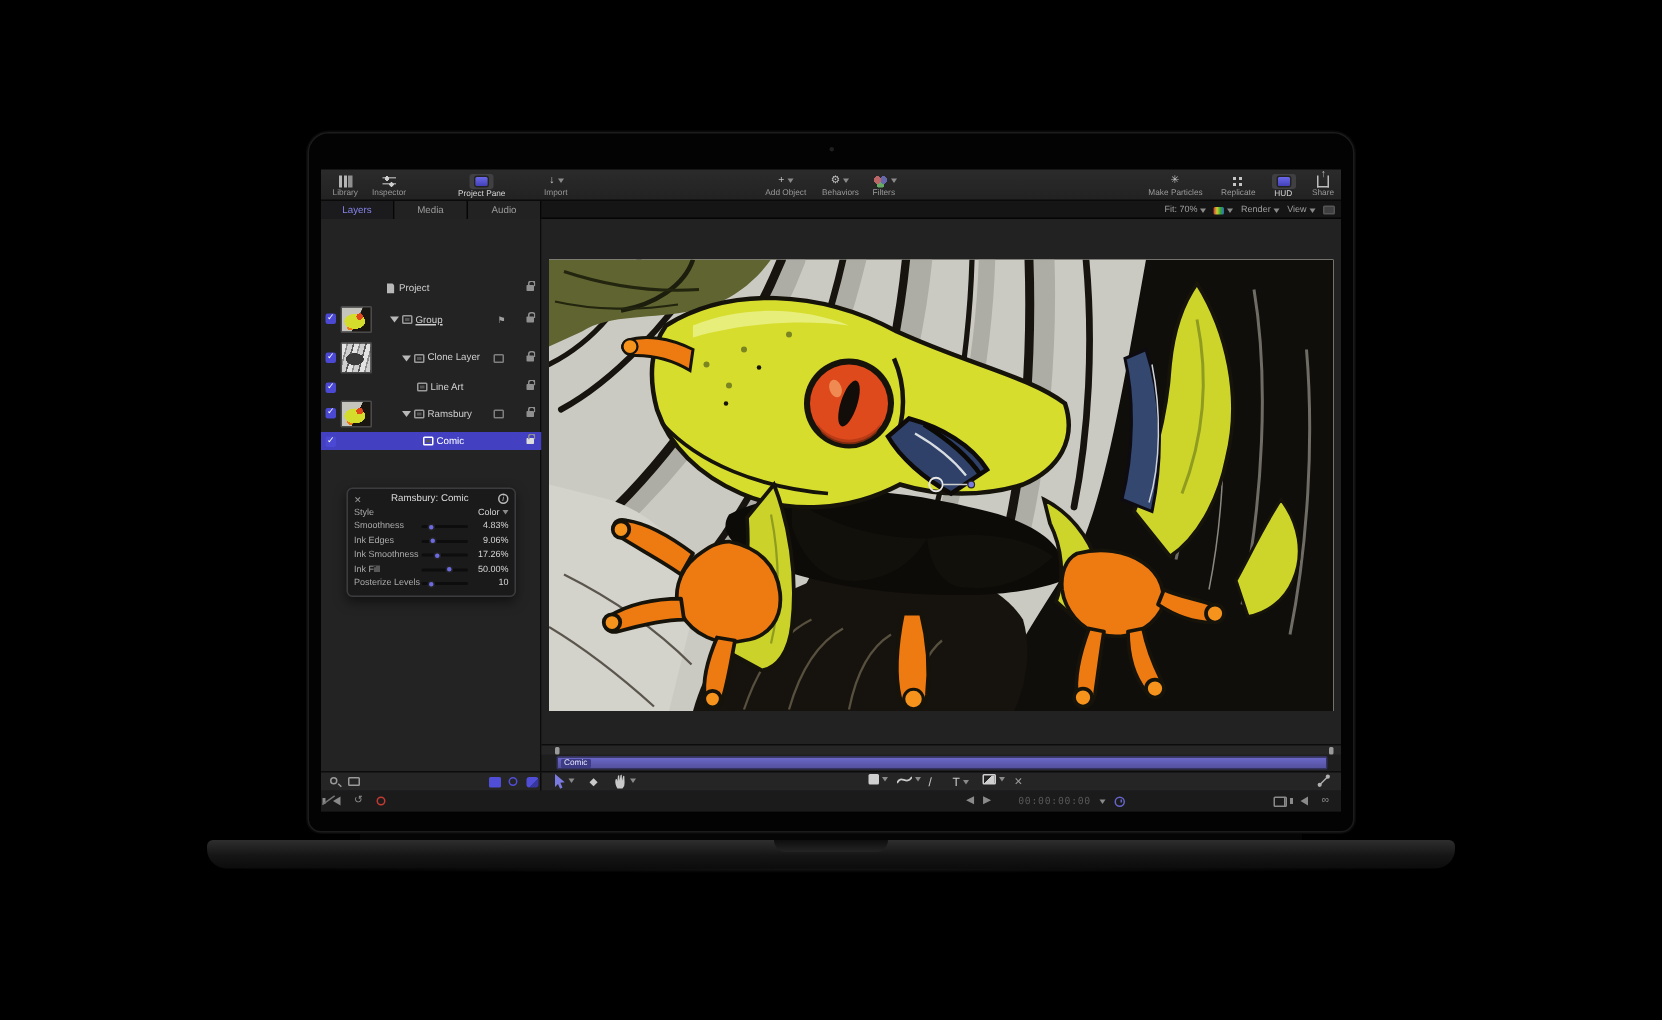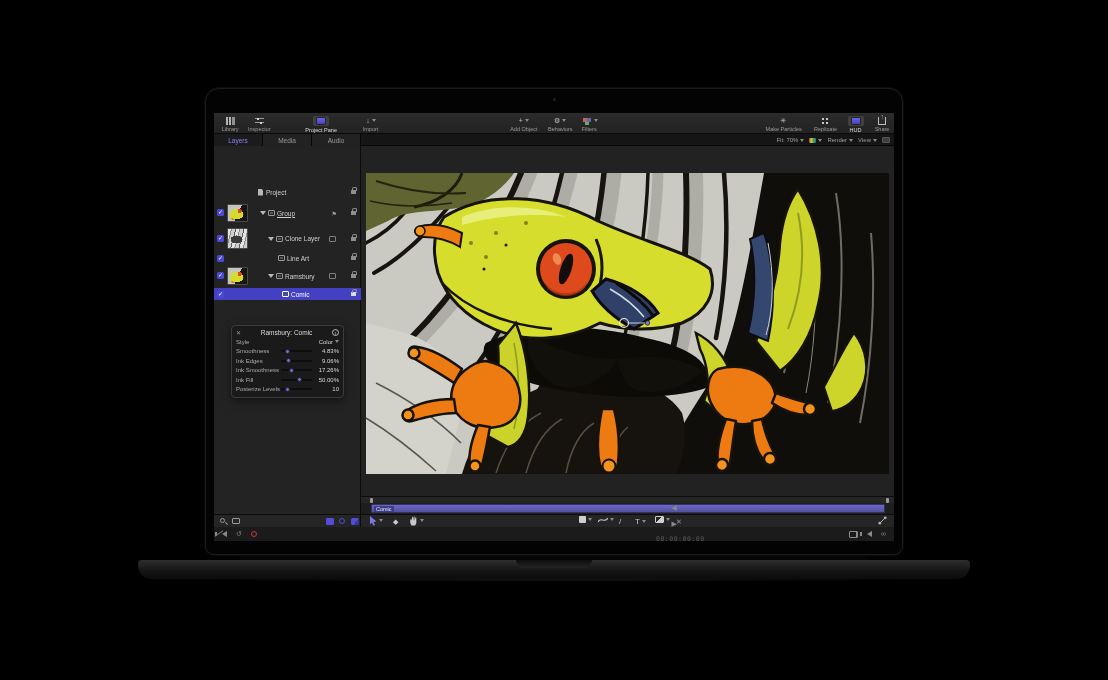--- a/index.html
+++ b/index.html
@@ -107,21 +107,21 @@
   .imgic{position:absolute;left:18px;top:3.5px;width:8px;height:6px;border:1px solid #9a9a9a;border-radius:1px;}
   .bluic{position:absolute;top:3px;width:8px;height:7px;border-radius:1px;background:#504ed6;}
   .bluic.o{background:none;border:1.5px solid #504ed6;border-radius:50%;width:6px;height:6px;}
   .canvtools{flex:1;position:relative;height:13px;}
   .ct{position:absolute;top:1px;display:flex;align-items:center;gap:2px;color:#c9c9c9;font-size:7px;line-height:11px;}
   .shape-sq{width:7px;height:7px;background:#cfcfcf;border-radius:1px;}
   .imgtool{width:9px;height:7px;border:1px solid #cfcfcf;border-radius:1px;background:linear-gradient(135deg,transparent 45%,#cfcfcf 46%);}
   
   .transport{position:absolute;left:0;top:414px;width:680px;height:14px;background:#1b1b1c;display:flex;align-items:center;}
   .tp-left{position:absolute;left:8px;display:flex;gap:9px;align-items:center;}
-  .tp-center{position:absolute;left:430px;display:flex;gap:6px;align-items:center;flex-direction:column;}
+  .tp-center{position:absolute;left:430px;display:flex;gap:6px;align-items:center;}
   .tp-right{position:absolute;right:8px;display:flex;gap:9px;align-items:center;}
   .tpic{color:#8a8a8a;font-size:7px;line-height:10px;}
   .rec{width:6px;height:6px;border:1.5px solid #c23b33;border-radius:50%;}
   .tc{font-family:"DejaVu Sans Mono",monospace;font-size:6.5px;color:#585858;letter-spacing:.5px;}
   .clockic{width:7px;height:7px;border:1px solid #6664c8;border-radius:50%;position:relative;}
   .clockic:after{content:"";position:absolute;left:2.5px;top:1px;width:1px;height:2.5px;background:#6664c8;}
   .paneic{width:9px;height:7px;border:1px solid #8a8a8a;border-radius:1px;background:linear-gradient(#8a8a8a 0 0) 6px 0/1px 7px no-repeat;}
   .spk{width:0;height:0;border-top:3px solid transparent;border-bottom:3px solid transparent;border-right:5px solid #8a8a8a;position:relative;}
   .spk:before{content:"";position:absolute;left:-7px;top:-2px;width:2px;height:4px;background:#8a8a8a;}
   .mute:after{content:"";position:absolute;left:-8px;top:-1px;width:10px;height:1px;background:#777;transform:rotate(-35deg);}

